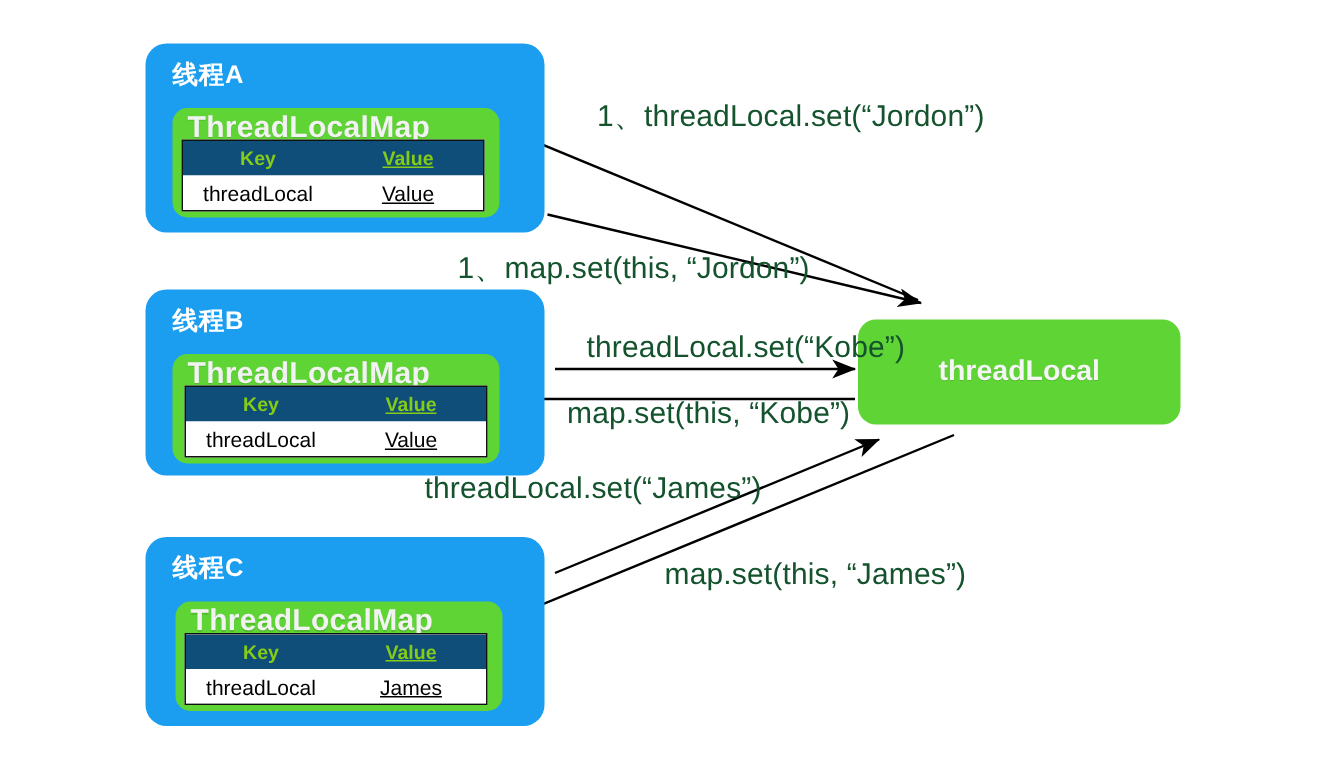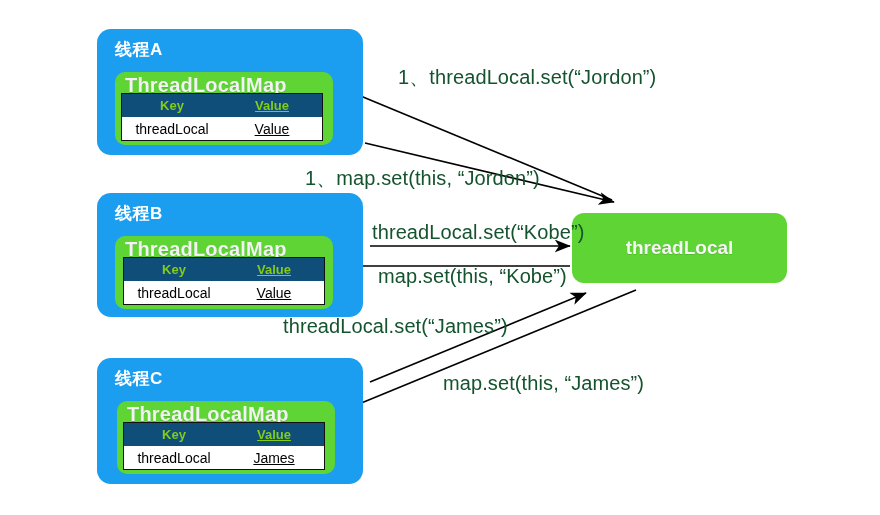--- a/index.html
+++ b/index.html
@@ -227,21 +227,21 @@
   </div>
 
   <div id="threadlocal-box" style="left:572px; top:213px; width:215px; height:70px;">
     <span class="tl-label">threadLocal</span>
   </div>
 
   <div class="arrow-label" style="left:398px; top:64px;">1、threadLocal.set(“Jordon”)</div>
 
   <div class="arrow-label" style="left:305px; top:165px;">1、map.set(this, “Jordon”)</div>
 
-  <div class="arrow-label" style="left:372px; top:221px;">threadLocal.set(“Kobe”)</div>
+  <div class="arrow-label" style="left:391px; top:221px;">threadLocal.set(“Kobe”)</div>
 
   <div class="arrow-label" style="left:378px; top:265px;">map.set(this, “Kobe”)</div>
 
   <div class="arrow-label" style="left:443px; top:372px;">map.set(this, “James”)</div>
 
   <div class="arrow-label" style="left:283px; top:315px;">threadLocal.set(“James”)</div>
 
 </div>
 
 </body></html>

